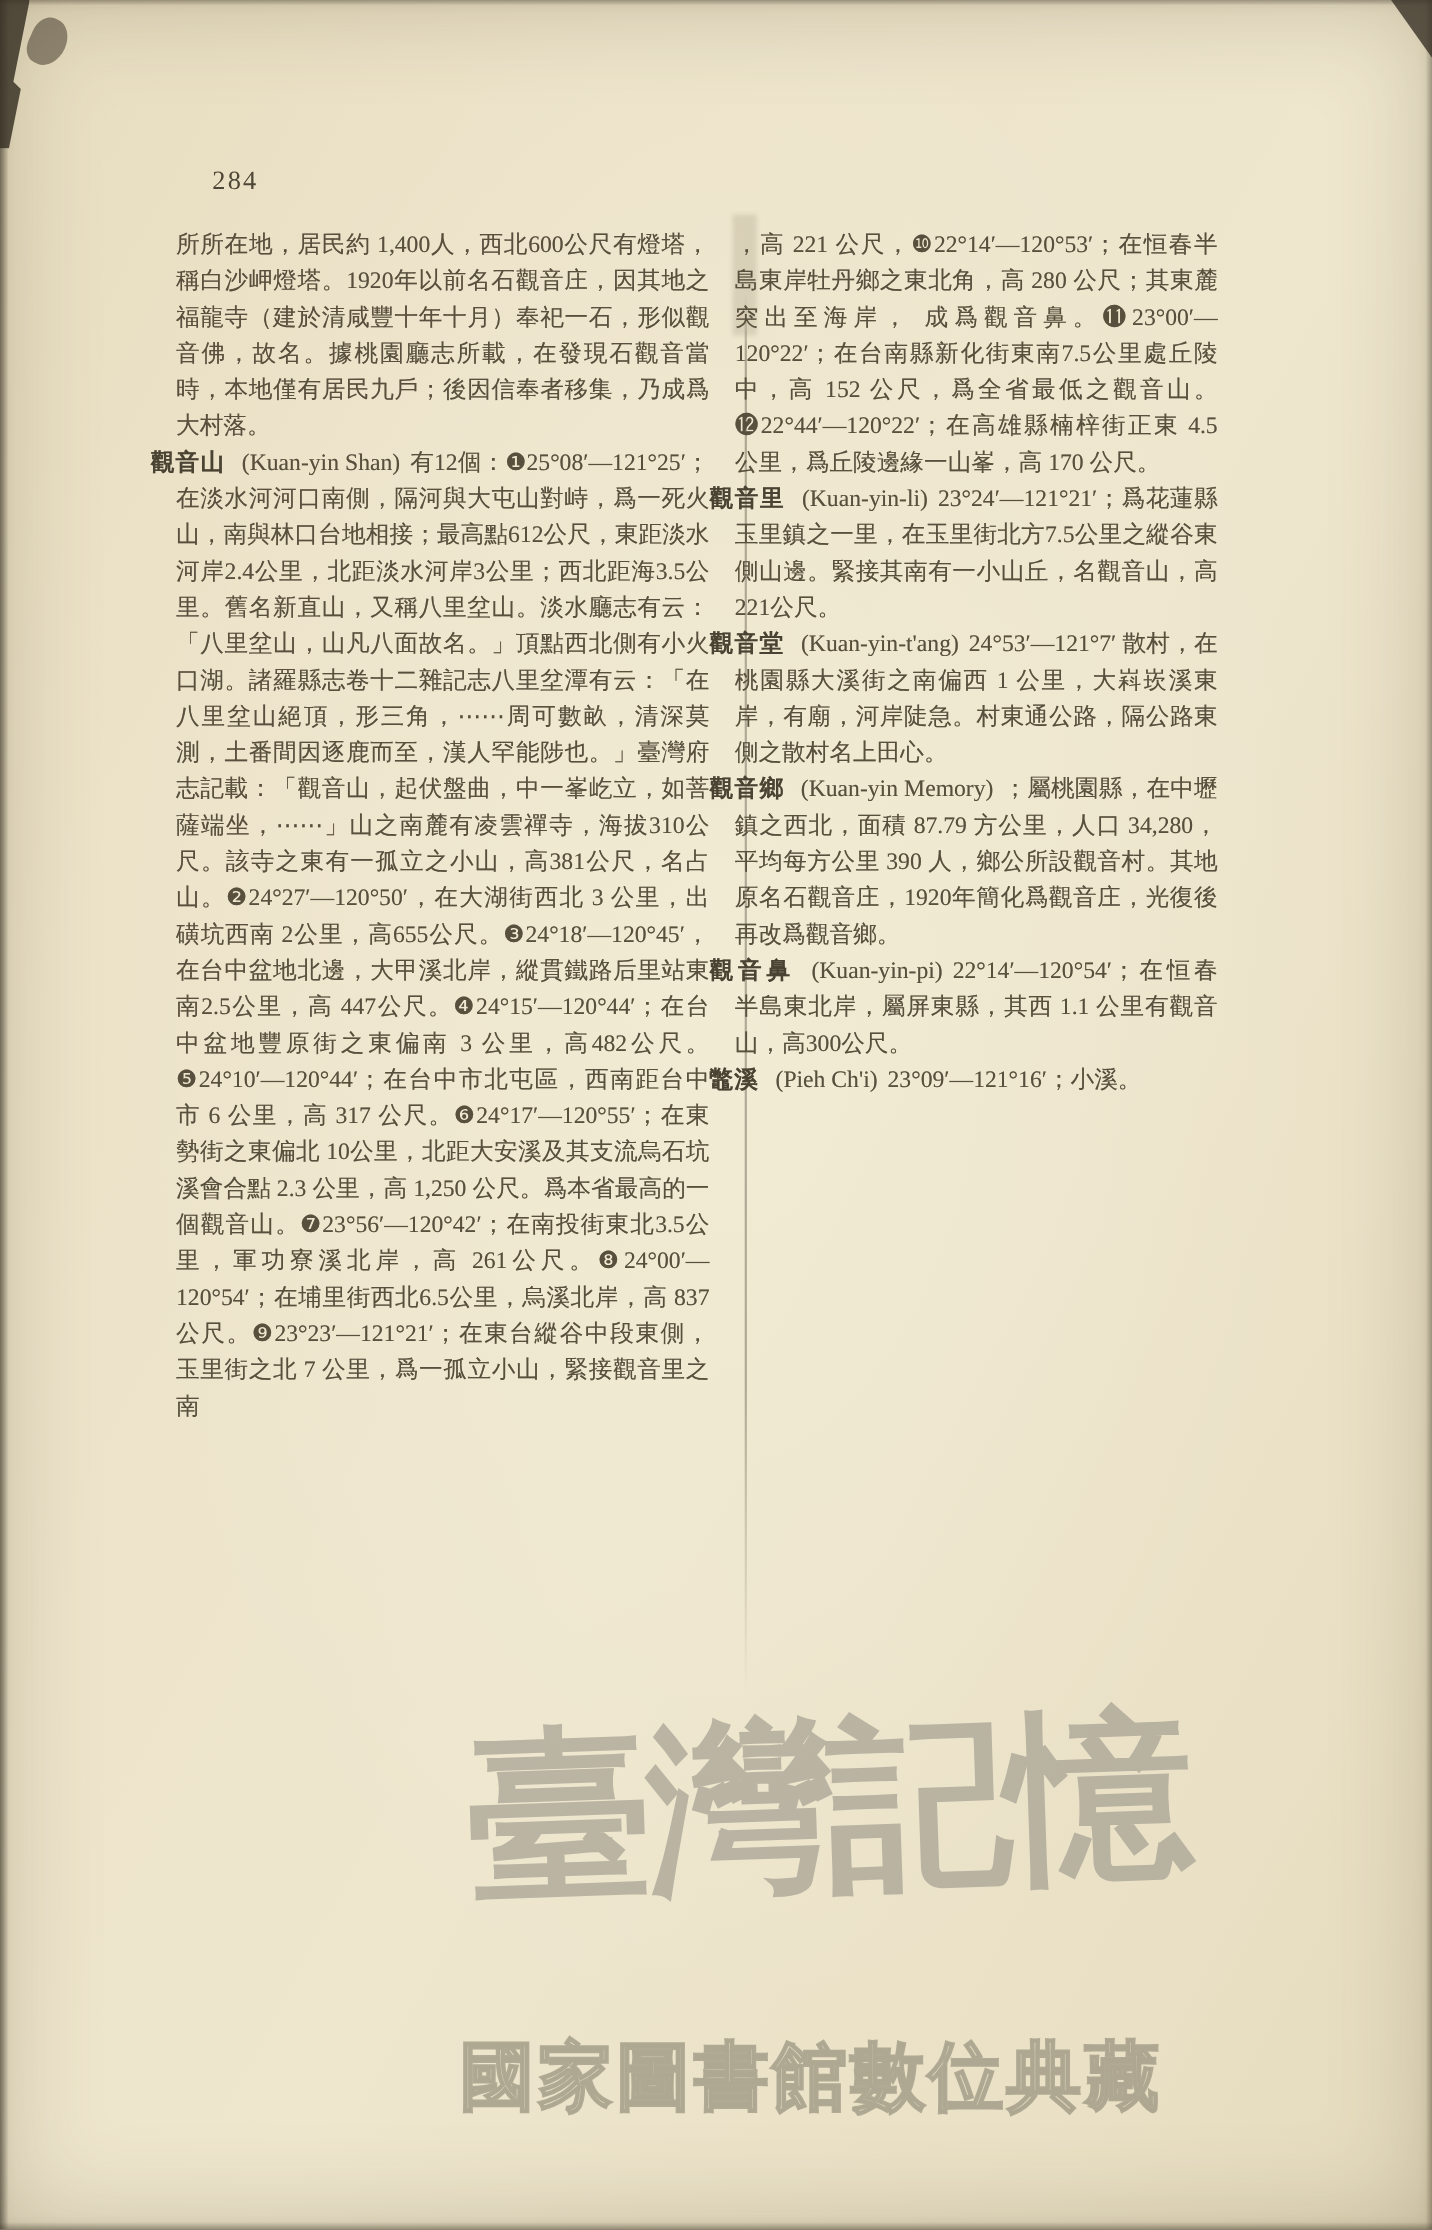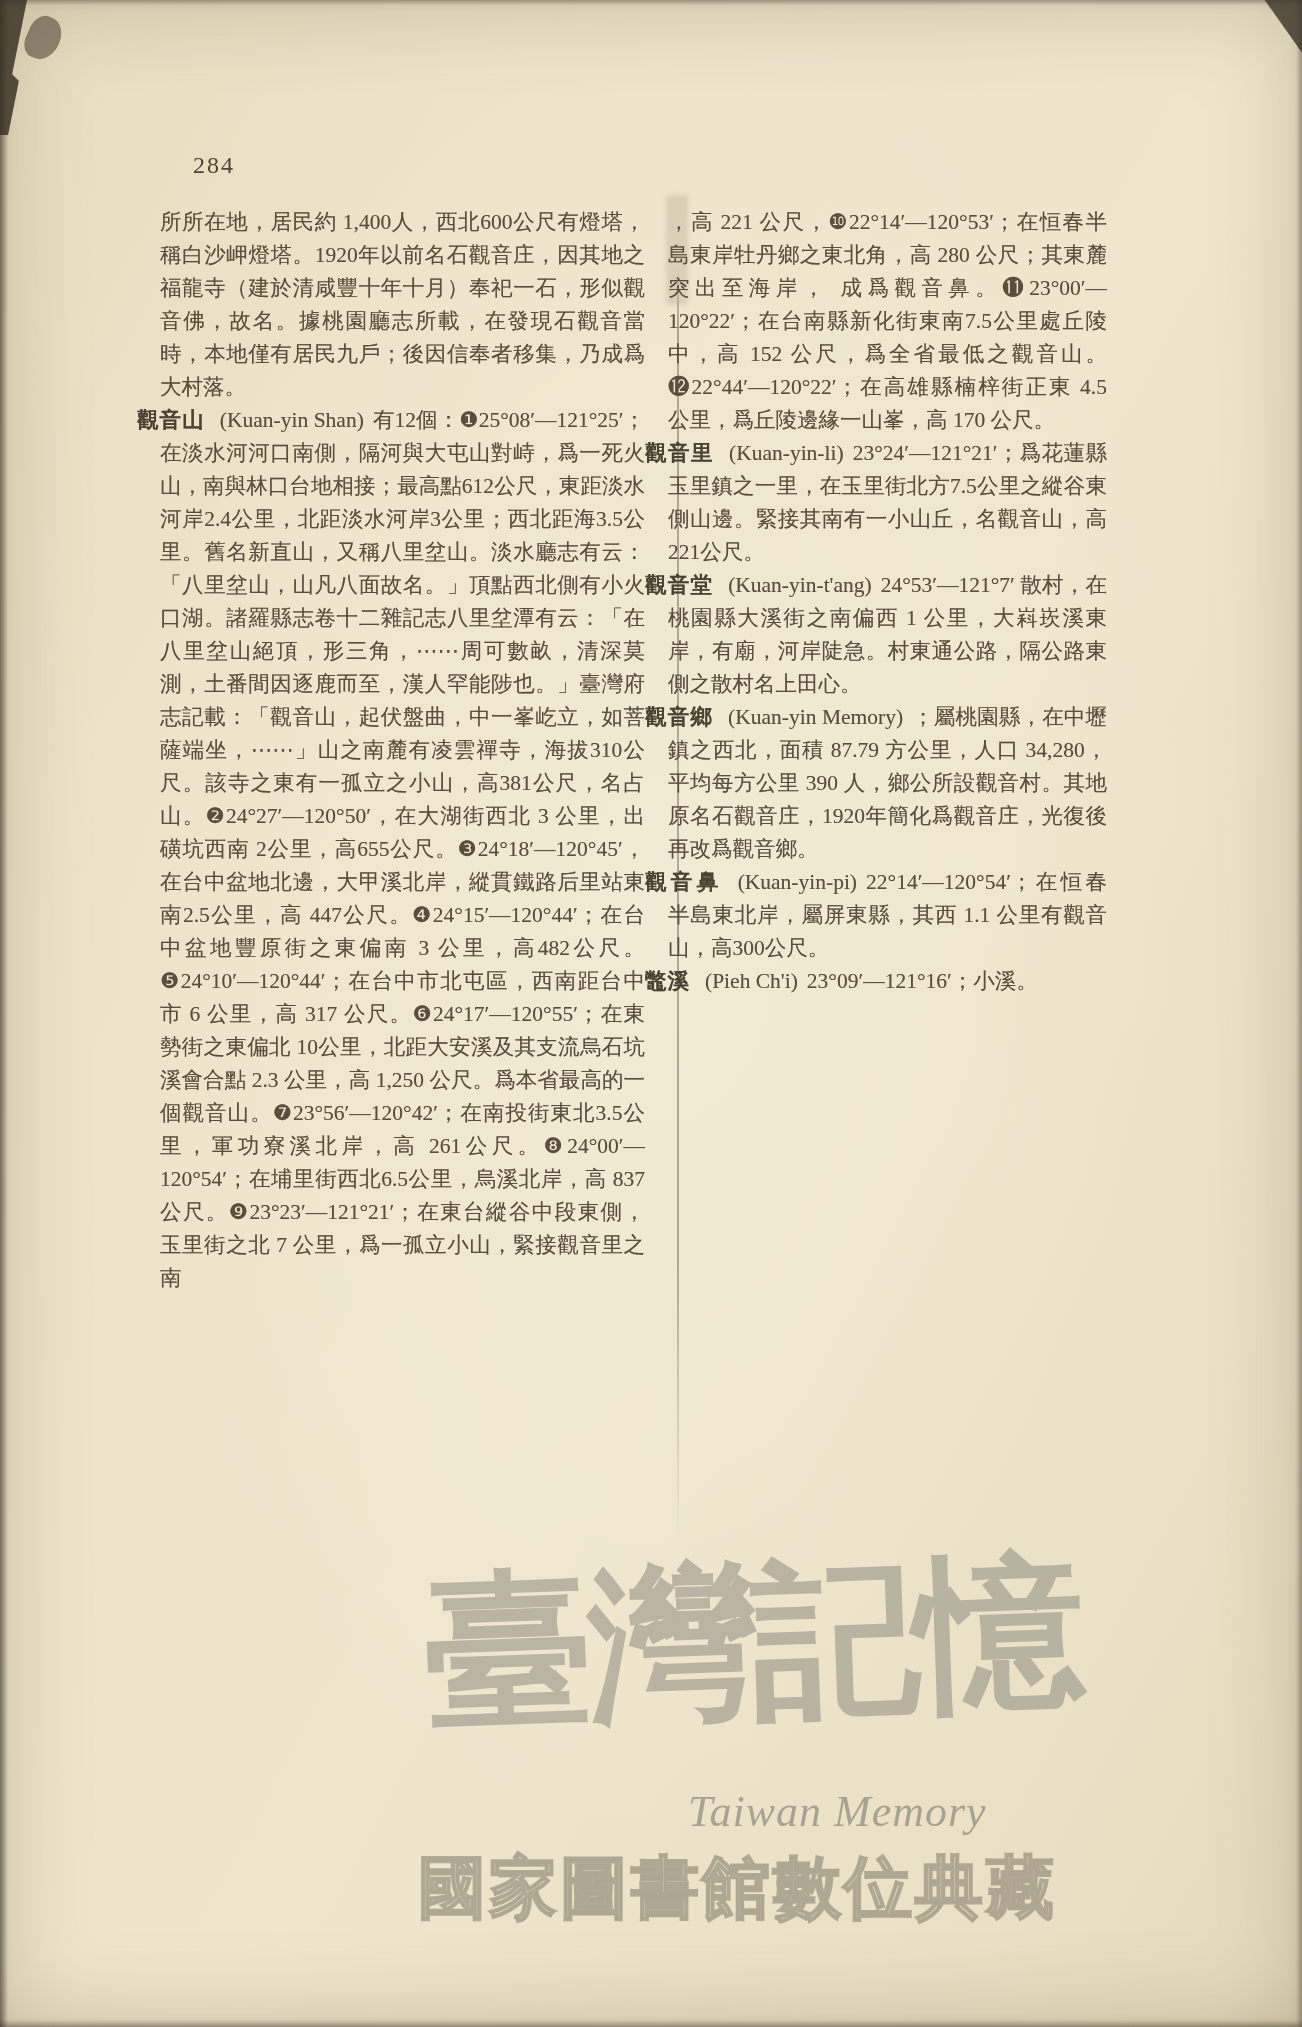--- a/index.html
+++ b/index.html
@@ -92,16 +92,15 @@
       <p class="para entry"><span class="head">觀音里</span><span class="rom">(Kuan-yin-li)</span><span class="btxt">23°24′—121°21′；爲花蓮縣玉里鎮之一里，在玉里街北方7.5公里之縱谷東側山邊。緊接其南有一小山丘，名觀音山，高221公尺。</span></p>
       <p class="para entry"><span class="head">觀音堂</span><span class="rom">(Kuan-yin-t'ang)</span><span class="btxt">24°53′—121°7′ 散村，在桃園縣大溪街之南偏西 1 公里，大嵙崁溪東岸，有廟，河岸陡急。村東通公路，隔公路東側之散村名上田心。</span></p>
       <p class="para entry"><span class="head">觀音鄉</span><span class="rom">(Kuan-yin Memory)</span><span class="btxt">；屬桃園縣，在中壢鎮之西北，面積 87.79 方公里，人口 34,280，平均每方公里 390 人，鄉公所設觀音村。其地原名石觀音庄，1920年簡化爲觀音庄，光復後再改爲觀音鄉。</span></p>
       <p class="para entry"><span class="head">觀音鼻</span><span class="rom">(Kuan-yin-pi)</span><span class="btxt">22°14′—120°54′；在恒春半島東北岸，屬屏東縣，其西 1.1 公里有觀音山，高300公尺。</span></p>
       <p class="para entry"><span class="head">鼈溪</span><span class="rom">(Pieh Ch'i)</span><span class="btxt">23°09′—121°16′；小溪。</span></p>
     </div>
 
   </div>
 
   <div class="wm-calligraphy">臺灣記憶</div>
-  <div class="wm-english">Taiwan Memory</div>
   <div class="wm-outline">國家圖書館數位典藏</div>
 
 </div>
 
 </body></html>

